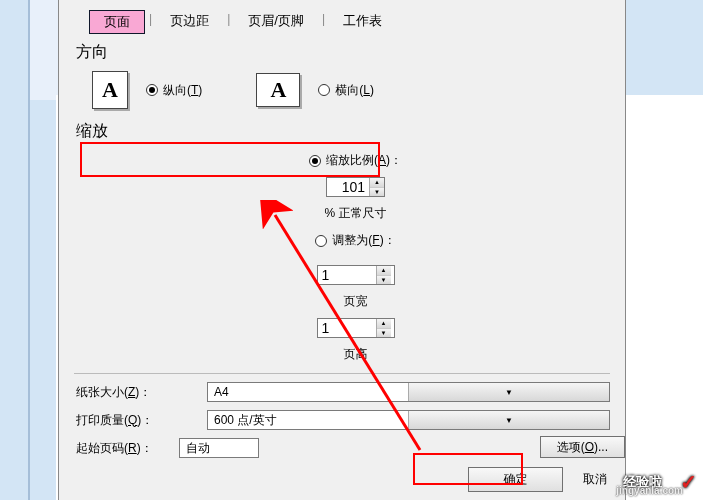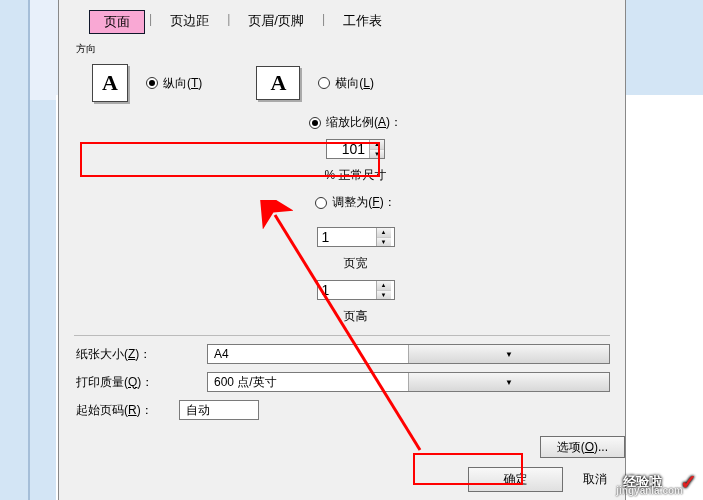--- a/index.html
+++ b/index.html
@@ -63,21 +63,21 @@
     .tab.active {
       border: 1px solid #0f172a;
       border-radius: 0;
       background: #f9a8d4;
     }
     .tab-sep {
       color: #888;
       padding: 2px 0;
     }
     .group-label {
-      font-size: 10px;
+      font-size: 16px;
       color: #000;
       margin-top: 6px;
       margin-left: 2px;
     }
     .orientation-row {
       display: flex;
       align-items: center;
       gap: 18px;
       margin: 8px 0 12px 18px;
     }
@@ -311,20 +311,21 @@
       <span>纵向(<span class="underline">T</span>)</span>
     </span>
     <span style="width:18px"></span>
     <span class="page-icon landscape">A</span>
     <span class="radio-wrap">
       <span class="radio"></span>
       <span>横向(<span class="underline">L</span>)</span>
     </span>
   </div>
 
+  <div class="group-label">缩放</div>
   <div class="scale-group">
     <div class="scale-row">
       <span class="radio-wrap">
         <span class="radio checked"></span>
         <span>缩放比例(<span class="underline">A</span>)：</span>
       </span>
       <span class="spinner">
         <input value="101" style="">
         <span class="btns">
           <span class="sbtn">▲</span>

